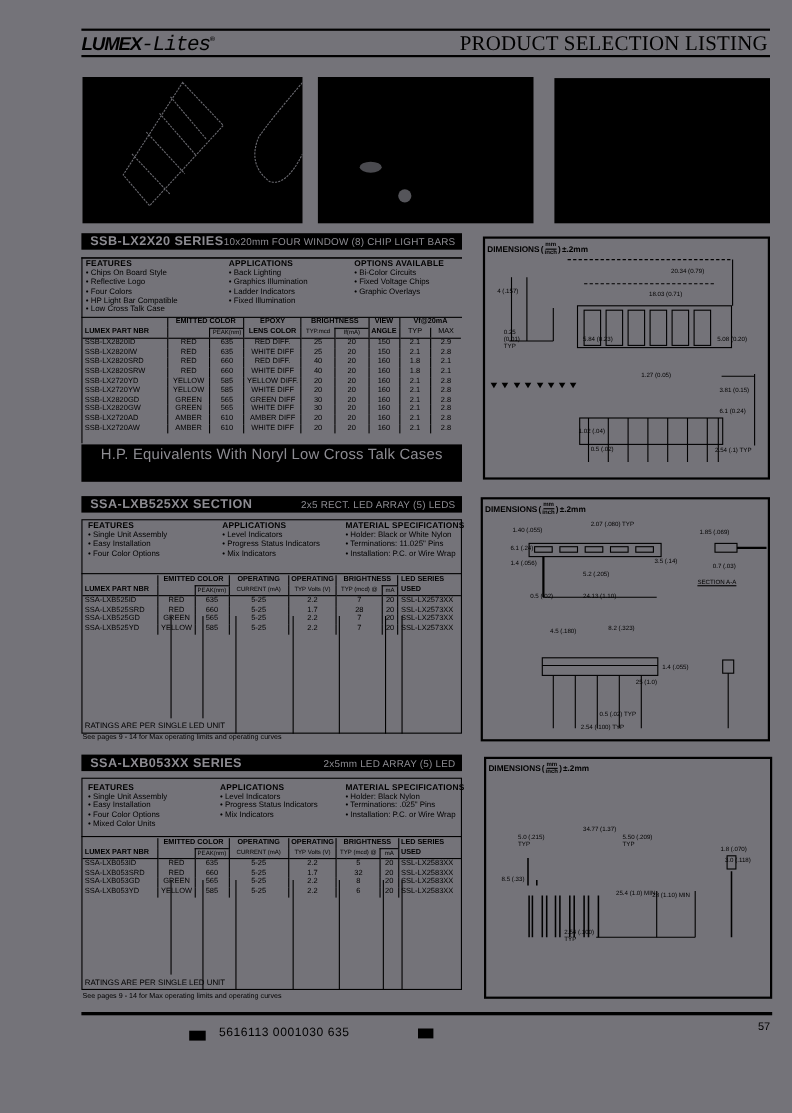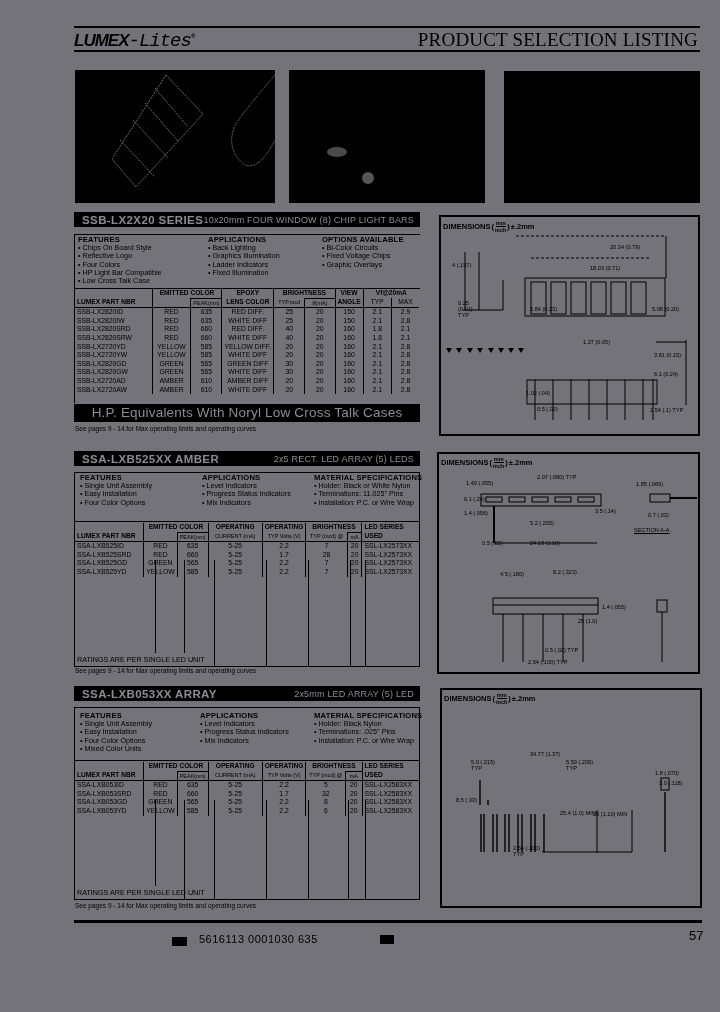--- a/index.html
+++ b/index.html
@@ -16,30 +16,30 @@
   .series-bar .name { font-weight:bold; font-size:11.5px; letter-spacing:0.4px; }
   .series-bar .desc { font-size:9px; letter-spacing:0.2px; }
   .box { position:absolute; border:1px solid #000; }
   .feat-col { position:absolute; font-size:7.2px; line-height:8.2px; }
   .feat-col .hd { font-weight:bold; font-size:7.6px; letter-spacing:0.2px; }
   table.spec { position:absolute; border-collapse:collapse; font-size:6.8px; }
   table.spec td, table.spec th { border-left:1px solid #000; padding:0 2px; text-align:center; font-weight:normal; white-space:nowrap; height:8.6px; line-height:8.6px; }
   table.spec th { font-weight:bold; font-size:6.6px; }
   table.spec td:first-child, table.spec th:first-child { border-left:none; text-align:left; }
   table.spec tr.hdr2 th { border-bottom:1px solid #000; }
-  .hp-banner { position:absolute; background:#000; color:#8d8c92; font-size:13.5px; text-align:center; line-height:18px; height:18px; letter-spacing:0.2px; }
+  .hp-banner { position:absolute; background:#000; color:#8d8c92; font-size:13.5px; text-align:center; line-height:18px; height:34px; letter-spacing:0.2px; }
   .note { position:absolute; font-size:6.5px; }
   .dim-box { position:absolute; border:2px solid #000; }
   .dim-title { position:absolute; font-size:7.5px; font-weight:bold; display:flex; align-items:center; gap:1px; }
   .frac { display:inline-flex; flex-direction:column; align-items:center; font-size:5.5px; line-height:6px; }
   .frac span:first-child { border-bottom:1px solid #000; }
   .dim-label { position:absolute; font-size:5.6px; white-space:nowrap; }
   .bar-block { position:absolute; background:#000; }
   .barcode { position:absolute; font-family:Liberation Sans, sans-serif; font-size:11px; letter-spacing:0.5px; }
-  .page-num { position:absolute; font-size:13px; }
+  .page-num { position:absolute; font-size:10px; }
   .ratings { position:absolute; font-size:7.2px; }
   .vline { position:absolute; width:1px; background:#000; }
   .hline { position:absolute; height:1px; background:#000; }
 </style>
 </head>
 <body>
 
 <div class="rule" style="left:74px;top:26px;width:626px;height:2px;"></div>
 <div class="logo">
   <span class="lum">LUMEX</span><span class="lites">-Lites</span><sup style="font-size:6px;font-style:normal;">®</sup>
@@ -307,21 +307,21 @@
 <div class="dim-label" style="left:530px;top:306px;">5.84 (0.23)</div>
 <div class="dim-label" style="left:652px;top:306px;">5.08 (0.20)</div>
 <div class="dim-label" style="left:583px;top:339px;">1.27 (0.05)</div>
 <div class="dim-label" style="left:654px;top:352px;">3.81 (0.15)</div>
 <div class="dim-label" style="left:654px;top:371px;">6.1 (0.24)</div>
 <div class="dim-label" style="left:537px;top:406px;">0.5 (.02)</div>
 <div class="dim-label" style="left:526px;top:390px;">1.02 (.04)</div>
 <div class="dim-label" style="left:650px;top:407px;">2.54 (.1) TYP</div>
 
 <div class="series-bar" style="left:74px;top:451px;width:346px;">
-  <span class="name">SSA-LXB525XX AMBER</span>
+  <span class="name">SSA-LXB525XX SECTION</span>
   <span class="desc">2x5 RECT. LED ARRAY (5) LEDS</span>
 </div>
 <div class="box" style="left:74px;top:472px;width:346px;height:195px;"></div>
 
 <div class="feat-col" style="left:80px;top:474px;">
   <div class="hd">FEATURES</div>
   <div>• Single Unit Assembly</div>
   <div>• Easy Installation</div>
   <div>• Four Color Options</div>
 </div>
@@ -469,21 +469,21 @@
 <div class="dim-label" style="left:648px;top:512px;">0.7 (.03)</div>
 <div class="dim-label" style="left:634px;top:527px;text-decoration:underline;">SECTION A-A</div>
 <div class="dim-label" style="left:500px;top:571px;">4.5 (.180)</div>
 <div class="dim-label" style="left:553px;top:569px;">8.2 (.323)</div>
 <div class="dim-label" style="left:602px;top:604px;">1.4 (.055)</div>
 <div class="dim-label" style="left:578px;top:618px;">25 (1.0)</div>
 <div class="dim-label" style="left:545px;top:647px;">0.5 (.02) TYP</div>
 <div class="dim-label" style="left:528px;top:659px;">2.54 (.100) TYP</div>
 
 <div class="series-bar" style="left:74px;top:686px;width:346px;">
-  <span class="name">SSA-LXB053XX ARRAY</span>
+  <span class="name">SSA-LXB053XX SERIES</span>
   <span class="desc">2x5mm LED ARRAY (5) LED</span>
 </div>
 <div class="box" style="left:74px;top:707px;width:346px;height:193px;"></div>
 
 <div class="feat-col" style="left:80px;top:712px;">
   <div class="hd">FEATURES</div>
   <div>• Single Unit Assembly</div>
   <div>• Easy Installation</div>
   <div>• Four Color Options</div>
   <div>• Mixed Color Units</div>

